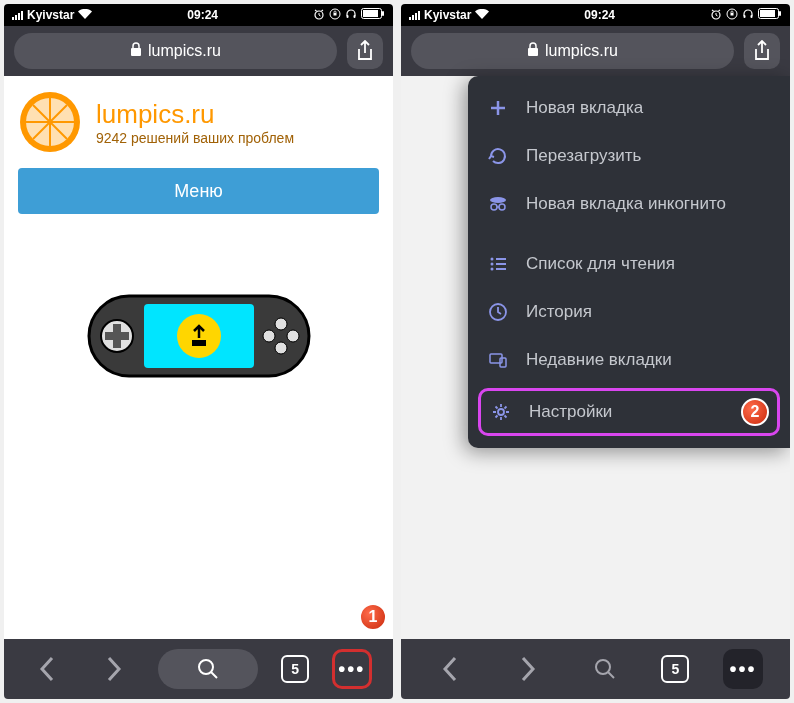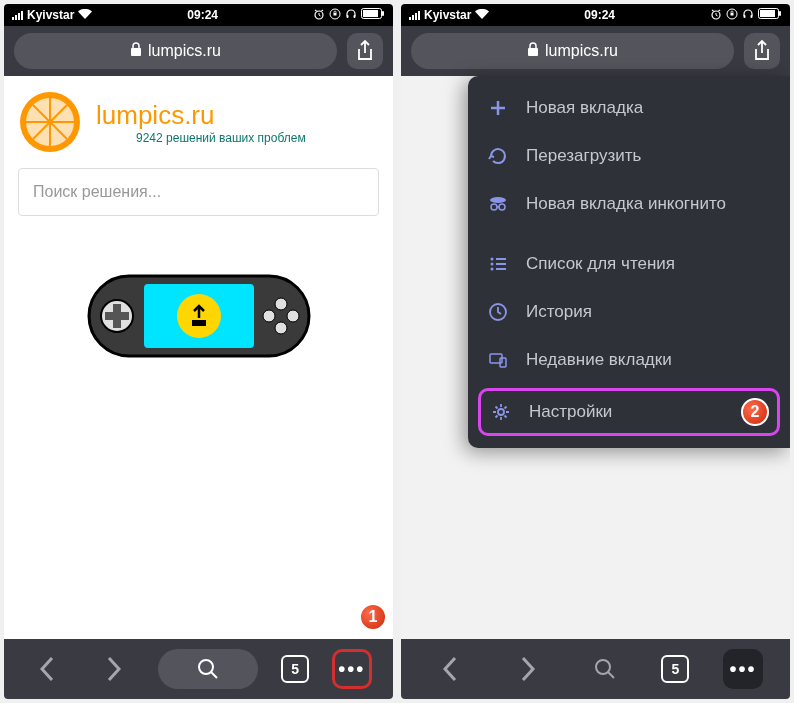--- a/index.html
+++ b/index.html
@@ -12,21 +12,21 @@
     .bar:nth-child(1){height:3px}.bar:nth-child(2){height:5px}.bar:nth-child(3){height:7px}.bar:nth-child(4){height:9px}
     .url-bar { height: 50px; background: #3a3a42; display: flex; align-items: center; padding: 0 10px; gap: 10px; }
     .url-pill { flex: 1; height: 36px; background: #54545c; border-radius: 18px; display: flex; align-items: center; justify-content: center; color: #fff; font-size: 16px; gap: 6px; }
     .share-btn { width: 36px; height: 36px; background: #54545c; border-radius: 10px; display: flex; align-items: center; justify-content: center; color: #fff; }
     .content { flex: 1; background: #fff; padding: 14px; overflow: hidden; position: relative; }
     .logo-row { display: flex; align-items: center; gap: 14px; margin-bottom: 14px; }
     .orange-logo { width: 64px; height: 64px; position: relative; }
     .orange-logo svg { width: 100%; height: 100%; }
     .logo-text { display: flex; flex-direction: column; }
     .site-name { color: #ff9800; font-size: 26px; font-weight: 400; }
-    .tagline { color: #0f766e; font-size: 12px; margin-left: 40px; }
+    .tagline { color: #a16207; font-size: 14px; }
     .menu-btn { width: 100%; height: 46px; background: #3e9ed6; color: #fff; border: none; border-radius: 4px; font-size: 18px; margin-bottom: 22px; }
     .search-box { width: 100%; height: 48px; border: 1px solid #ddd; border-radius: 4px; padding: 0 14px; font-size: 16px; color: #999; display: flex; align-items: center; }
     .psp-img { margin: 40px auto 0; width: 230px; height: 120px; display: flex; align-items: center; justify-content: center; }
     .psp-svg { width: 100%; height: 100%; }
     .bottom-bar { height: 60px; background: #3a3a42; display: flex; align-items: center; justify-content: space-around; padding: 0 10px; }
     .nav-btn { width: 44px; height: 44px; display: flex; align-items: center; justify-content: center; color: #a5a5ad; }
     .search-pill { width: 100px; height: 40px; background: #54545c; border-radius: 20px; display: flex; align-items: center; justify-content: center; }
     .tabs-btn { width: 28px; height: 28px; border: 2px solid #fff; border-radius: 6px; display: flex; align-items: center; justify-content: center; color: #fff; font-size: 14px; font-weight: 600; }
     .more-btn { width: 40px; height: 40px; display: flex; align-items: center; justify-content: center; color: #fff; font-size: 20px; letter-spacing: 2px; font-weight: bold; }
     .more-btn-dark { background: #23232a; border-radius: 10px; }
@@ -123,21 +123,21 @@
               <line x1="15" y1="15" x2="49" y2="49"></line>
               <line x1="49" y1="15" x2="15" y2="49"></line>
             </g>
           </svg>
       </div>
       <div class="logo-text">
         <span class="site-name">lumpics.ru</span>
         <span class="tagline">9242 решений ваших проблем</span>
       </div>
     </div>
-    <div class="search-box">Поиск решения...</div>
+    <button class="menu-btn">Меню</button>
     <div class="psp-img">
       <svg class="psp-svg" viewBox="0 0 230 120">
           <rect x="5" y="20" width="220" height="80" rx="40" fill="#3a3a3a" stroke="#000" stroke-width="3"></rect>
           <rect x="60" y="28" width="110" height="64" rx="4" fill="#00e5ff"></rect>
           <circle cx="115" cy="60" r="22" fill="#ffd600"></circle>
           <path d="M115 50v12M110 55l5-5 5 5" stroke="#000" stroke-width="2.5" fill="none"></path>
           <rect x="108" y="64" width="14" height="6" fill="#000"></rect>
           <circle cx="33" cy="60" r="16" fill="#e0e0e0" stroke="#000" stroke-width="2"></circle>
           <rect x="29" y="48" width="8" height="24" fill="#555"></rect>
           <rect x="21" y="56" width="24" height="8" fill="#555"></rect>

